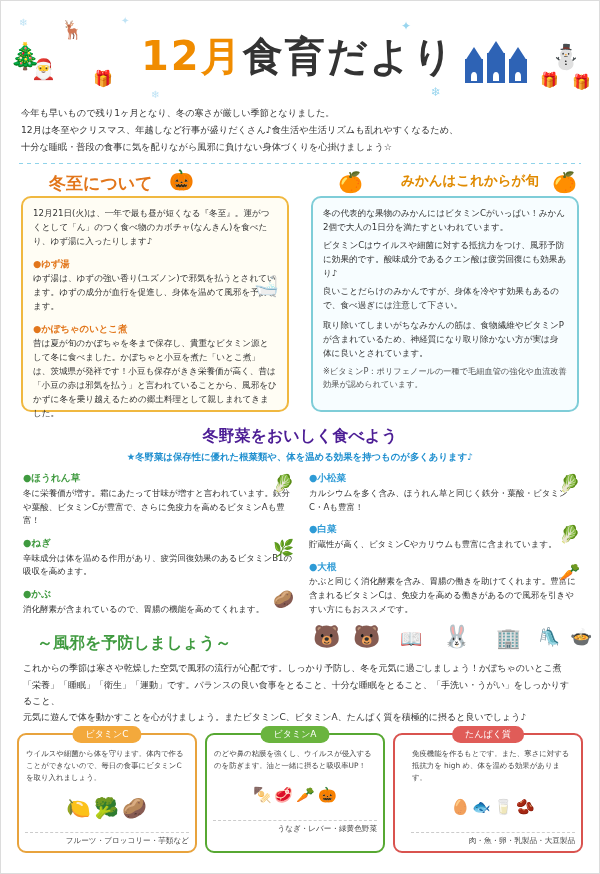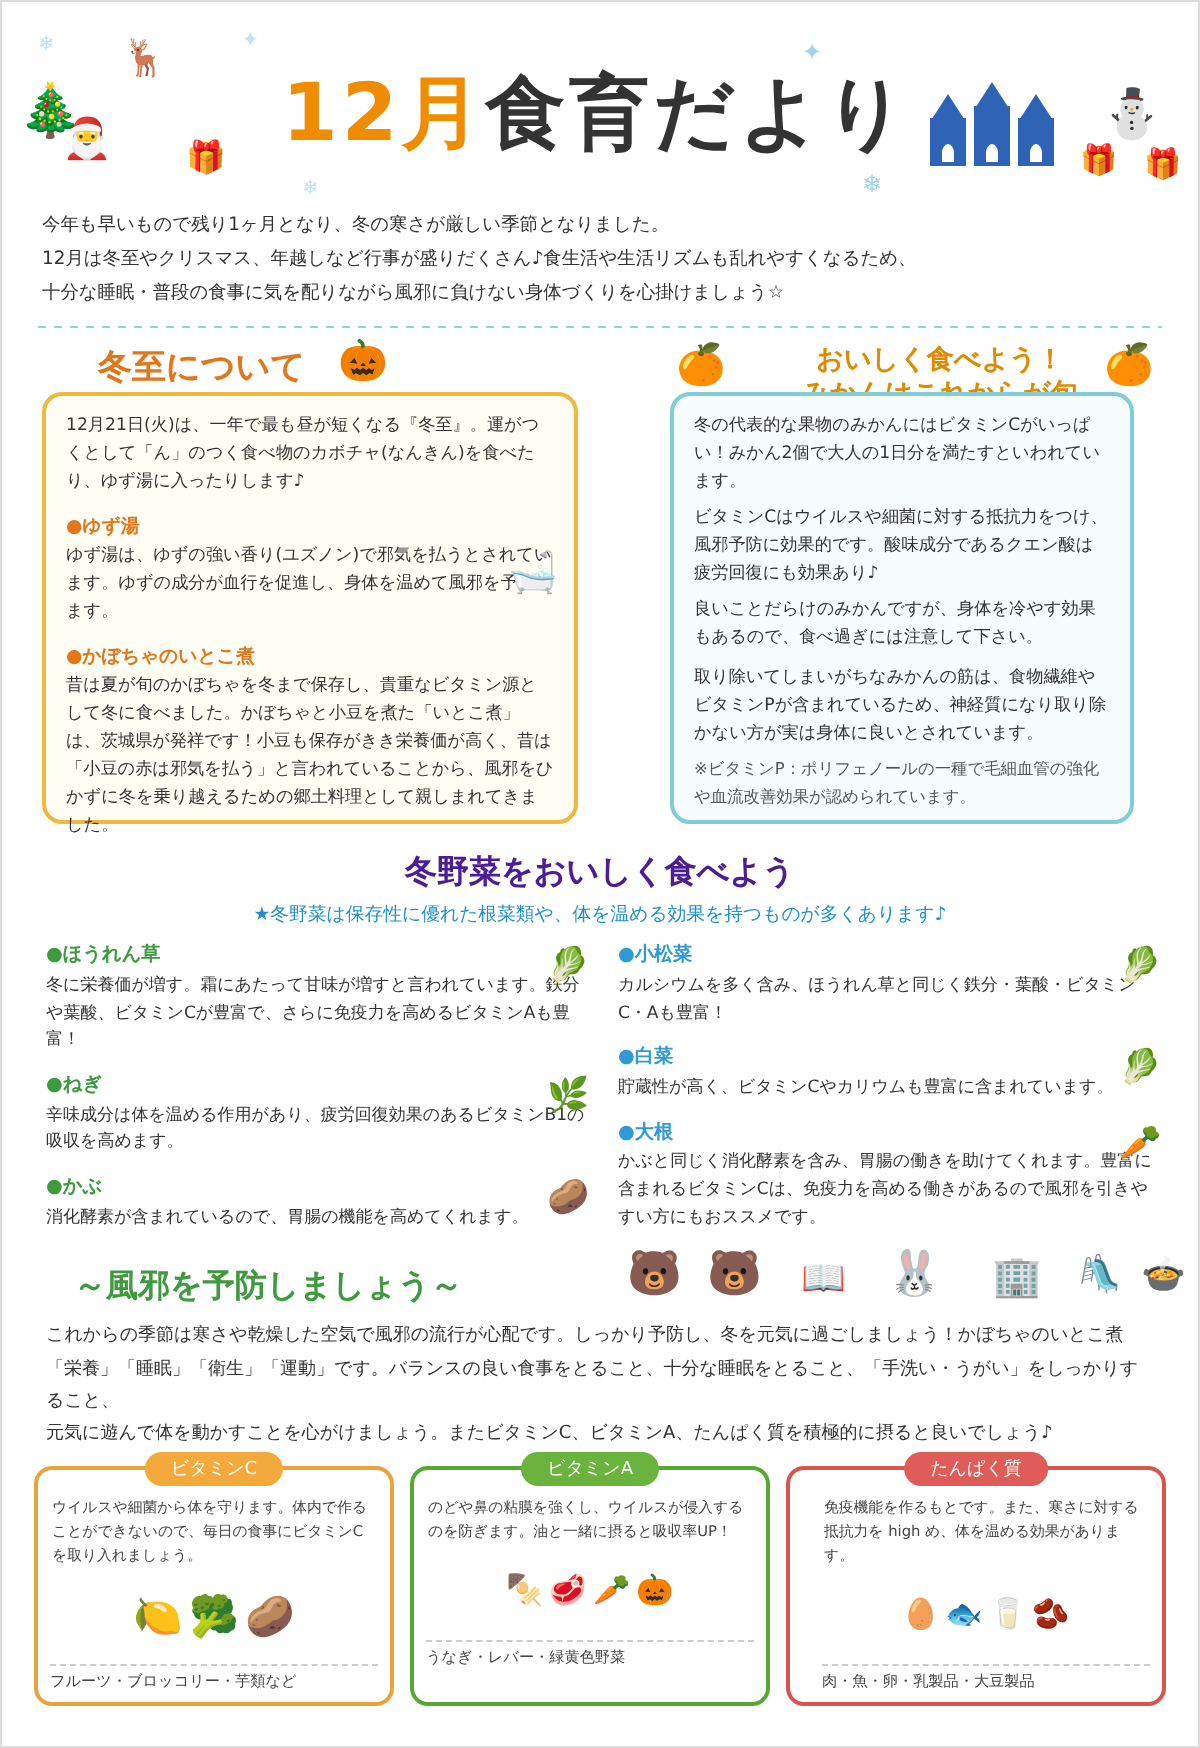--- a/index.html
+++ b/index.html
@@ -60,39 +60,39 @@
     font-size:17px;font-weight:bold;color:#e2761b;
   }
   .box-left{
     position:absolute;left:20px;top:26px;width:268px;height:216px;
     border:2px solid #f0b840;border-radius:10px;
     background:#fffdf4;
     box-sizing:border-box;padding:9px 10px 6px 10px;
     font-size:8.6px;line-height:1.62;
   }
   .box-right{
-    position:absolute;right:32px;top:26px;width:232px;height:216px;
+    position:absolute;right:20px;top:26px;width:268px;height:216px;
     border:2px solid #7fcdd8;border-radius:10px;
     background:#f7fdff;
     box-sizing:border-box;padding:9px 10px 6px 10px;
     font-size:8.6px;line-height:1.62;
   }
   .sub-or{color:#e2761b;font-weight:bold;font-size:9.4px;display:block;margin:7px 0 1px 0;}
   .mikan-head{
     position:absolute;right:26px;top:2px;width:206px;text-align:center;
     font-size:13.5px;font-weight:bold;color:#e08a00;line-height:1.25;
   }
   
   .sec2-head{
     text-align:center;margin-top:6px;
     font-size:16px;font-weight:bold;color:#4c1d95;
   }
   .sec2-sub{
     text-align:center;margin-top:4px;
-    font-size:9.4px;color:#1f8fcf;font-weight:normal;
+    font-size:9.4px;color:#1f8fcf;font-weight:bold;
   }
   .veg-wrap{
     display:flex;margin:6px 20px 0 20px;gap:14px;
   }
   .veg-col{flex:1;font-size:8.5px;line-height:1.62;}
   .veg-item{margin-bottom:7px;position:relative;padding-left:2px;}
   .veg-name{font-weight:bold;color:#2e9bd6;display:block;margin-bottom:1px;font-size:9.6px;}
   .veg-name.grn{color:#3f9a3f;}
   
   .sec3-head{
@@ -118,21 +118,21 @@
   }
   .card.c2 .card-tab{background:#6ab43e;}
   .card.c3 .card-tab{background:#e05c58;}
   .card-text{
     font-size:7.4px;line-height:1.6;padding:13px 7px 2px 7px;color:#444;
   }
   .card-icons{
     height:44px;display:flex;align-items:center;justify-content:center;gap:3px;
   }
   .card-foot{
-    text-align:left;font-size:7.6px;color:#444;
+    text-align:right;font-size:7.6px;color:#444;
     border-top:1px dashed #ccc;margin:2px 6px 0 6px;padding-top:3px;
   }
   .ic{display:inline-block;}
   
   .g{font-size:20px;line-height:1;}
   .g-sm{font-size:15px;line-height:1;}
   .illus-row{
     position:relative;height:0;
   }
   .char{position:absolute;font-size:22px;}
@@ -181,21 +181,20 @@
     <p>12月は冬至やクリスマス、年越しなど行事が盛りだくさん♪食生活や生活リズムも乱れやすくなるため、</p>
     <p>十分な睡眠・普段の食事に気を配りながら風邪に負けない身体づくりを心掛けましょう☆</p>
   </div>
   <div class="hr-dots"></div>
 
   <div class="sec1">
     <div class="sec1-head">冬至について</div>
     <span class="g" style="position:absolute;left:168px;top:0px;">🎃</span>
 
     <div class="mikan-head">
-      <div>おいしく食べよう！</div>
       <div>みかんはこれからが旬</div>
     </div>
     <span class="g" style="position:absolute;right:236px;top:2px;color:#f0932b;">🍊</span>
     <span class="g" style="position:absolute;right:22px;top:2px;color:#f0932b;">🍊</span>
 
     <div class="box-left">
       <div>12月21日(火)は、一年で最も昼が短くなる『冬至』。運がつくとして「ん」のつく食べ物のカボチャ(なんきん)を食べたり、ゆず湯に入ったりします♪</div>
       <span class="sub-or">●ゆず湯</span>
       <div>ゆず湯は、ゆずの強い香り(ユズノン)で邪気を払うとされています。ゆずの成分が血行を促進し、身体を温めて風邪を予防します。</div>
       <span class="sub-or">●かぼちゃのいとこ煮</span>

